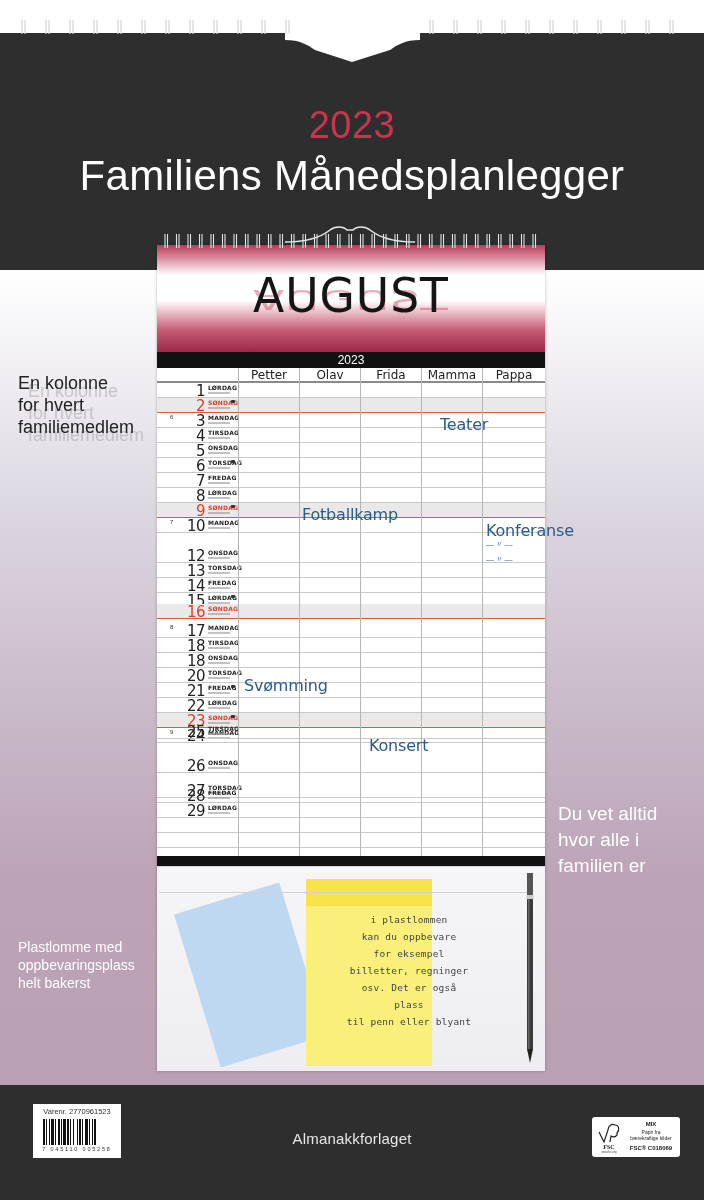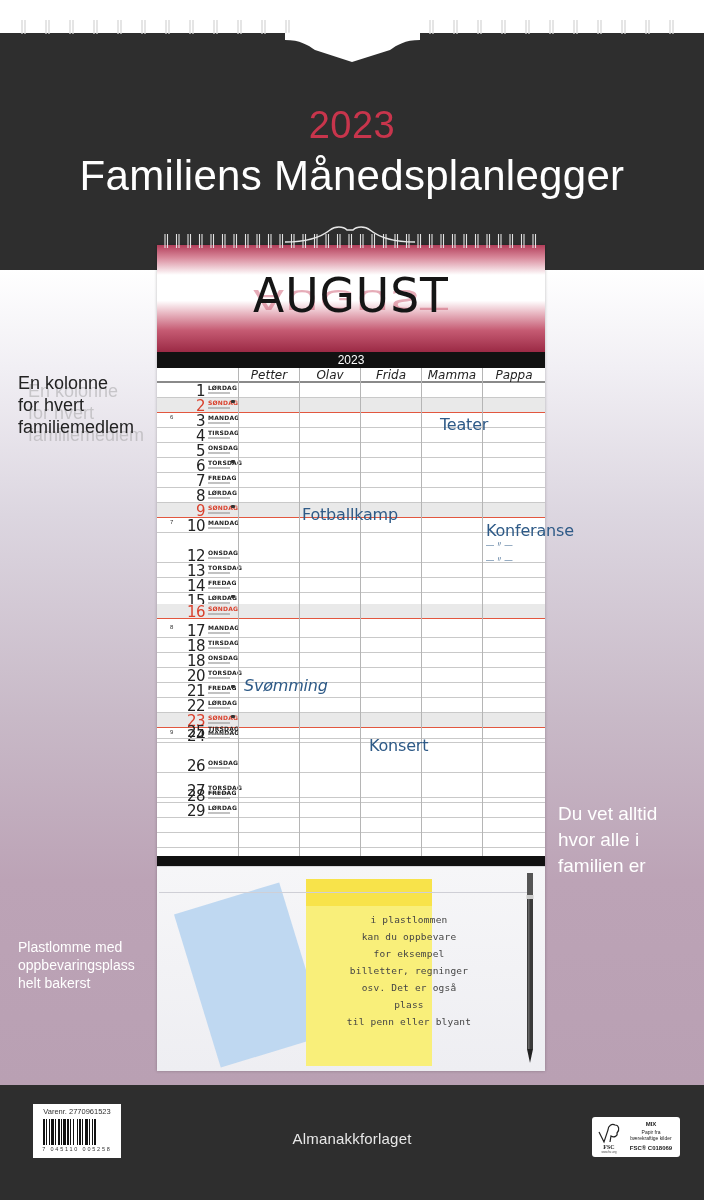--- a/index.html
+++ b/index.html
@@ -55,21 +55,21 @@
     position: absolute; left: 0; top: 107px; width: 388px; height: 16px; background: #111111;
     color: #ffffff; font-size: 12px; text-align: center; line-height: 16px;
   }
   .col-head-row {
     position: absolute; left: 0; top: 123px; width: 388px; height: 15px;
     border-bottom: 2px solid #8a8a8a;
   }
   .col-head {
     position: absolute; top: 0; height: 15px; line-height: 15px; text-align: center;
     font-size: 12px; color: #222; border-left: 1px solid #aaa;
-    font-family: "DejaVu Sans", sans-serif; transform-origin: center; font-style: italic;
+    font-family: "DejaVu Sans", sans-serif; transform-origin: center;
   }
   .grid { position: absolute; left: 0; top: 138px; width: 388px; height: 450px; }
   .row {
     position: absolute; left: 0; width: 388px; height: 15px;
     border-bottom: 1px solid #c9c9c9;
   }
   .row.sunday { background: #e9e9e9; border-bottom: 1px solid #e2573f; }
   .vline { position: absolute; top: 123px; width: 1px; height: 490px; background: #b5b5b5; }
   .day-num {
     position: absolute; left: 14px; width: 34px; text-align: right; top: -1px;
@@ -444,21 +444,21 @@
   <div class="vline" style="left:142px;"></div>
   <div class="vline" style="left:203px;"></div>
   <div class="vline" style="left:264px;"></div>
   <div class="vline" style="left:325px;"></div>
 
   <div class="entry" style="left:283px;top:170px;">Teater</div>
   <div class="entry" style="left:145px;top:260px;">Fotballkamp</div>
   <div class="entry" style="left:329px;top:276px;">Konferanse</div>
   <div class="ditto" style="left:329px;top:294px;">— 〃 —</div>
   <div class="ditto" style="left:329px;top:309px;">— 〃 —</div>
-  <div class="entry" style="left:87px;top:431px;font-style:italic;">Svømming</div>
+  <div class="entry" style="left:87px;top:431px;">Svømming</div>
   <div class="entry" style="left:212px;top:491px;">Konsert</div>
 
   <div class="bottom-bar"></div>
 
   <div class="pocket">
     <div class="blue-card"></div>
     <div class="yellow-note">
       <div class="top-strip"></div>
       <div class="note-text">
         <div>i plastlommen</div>

